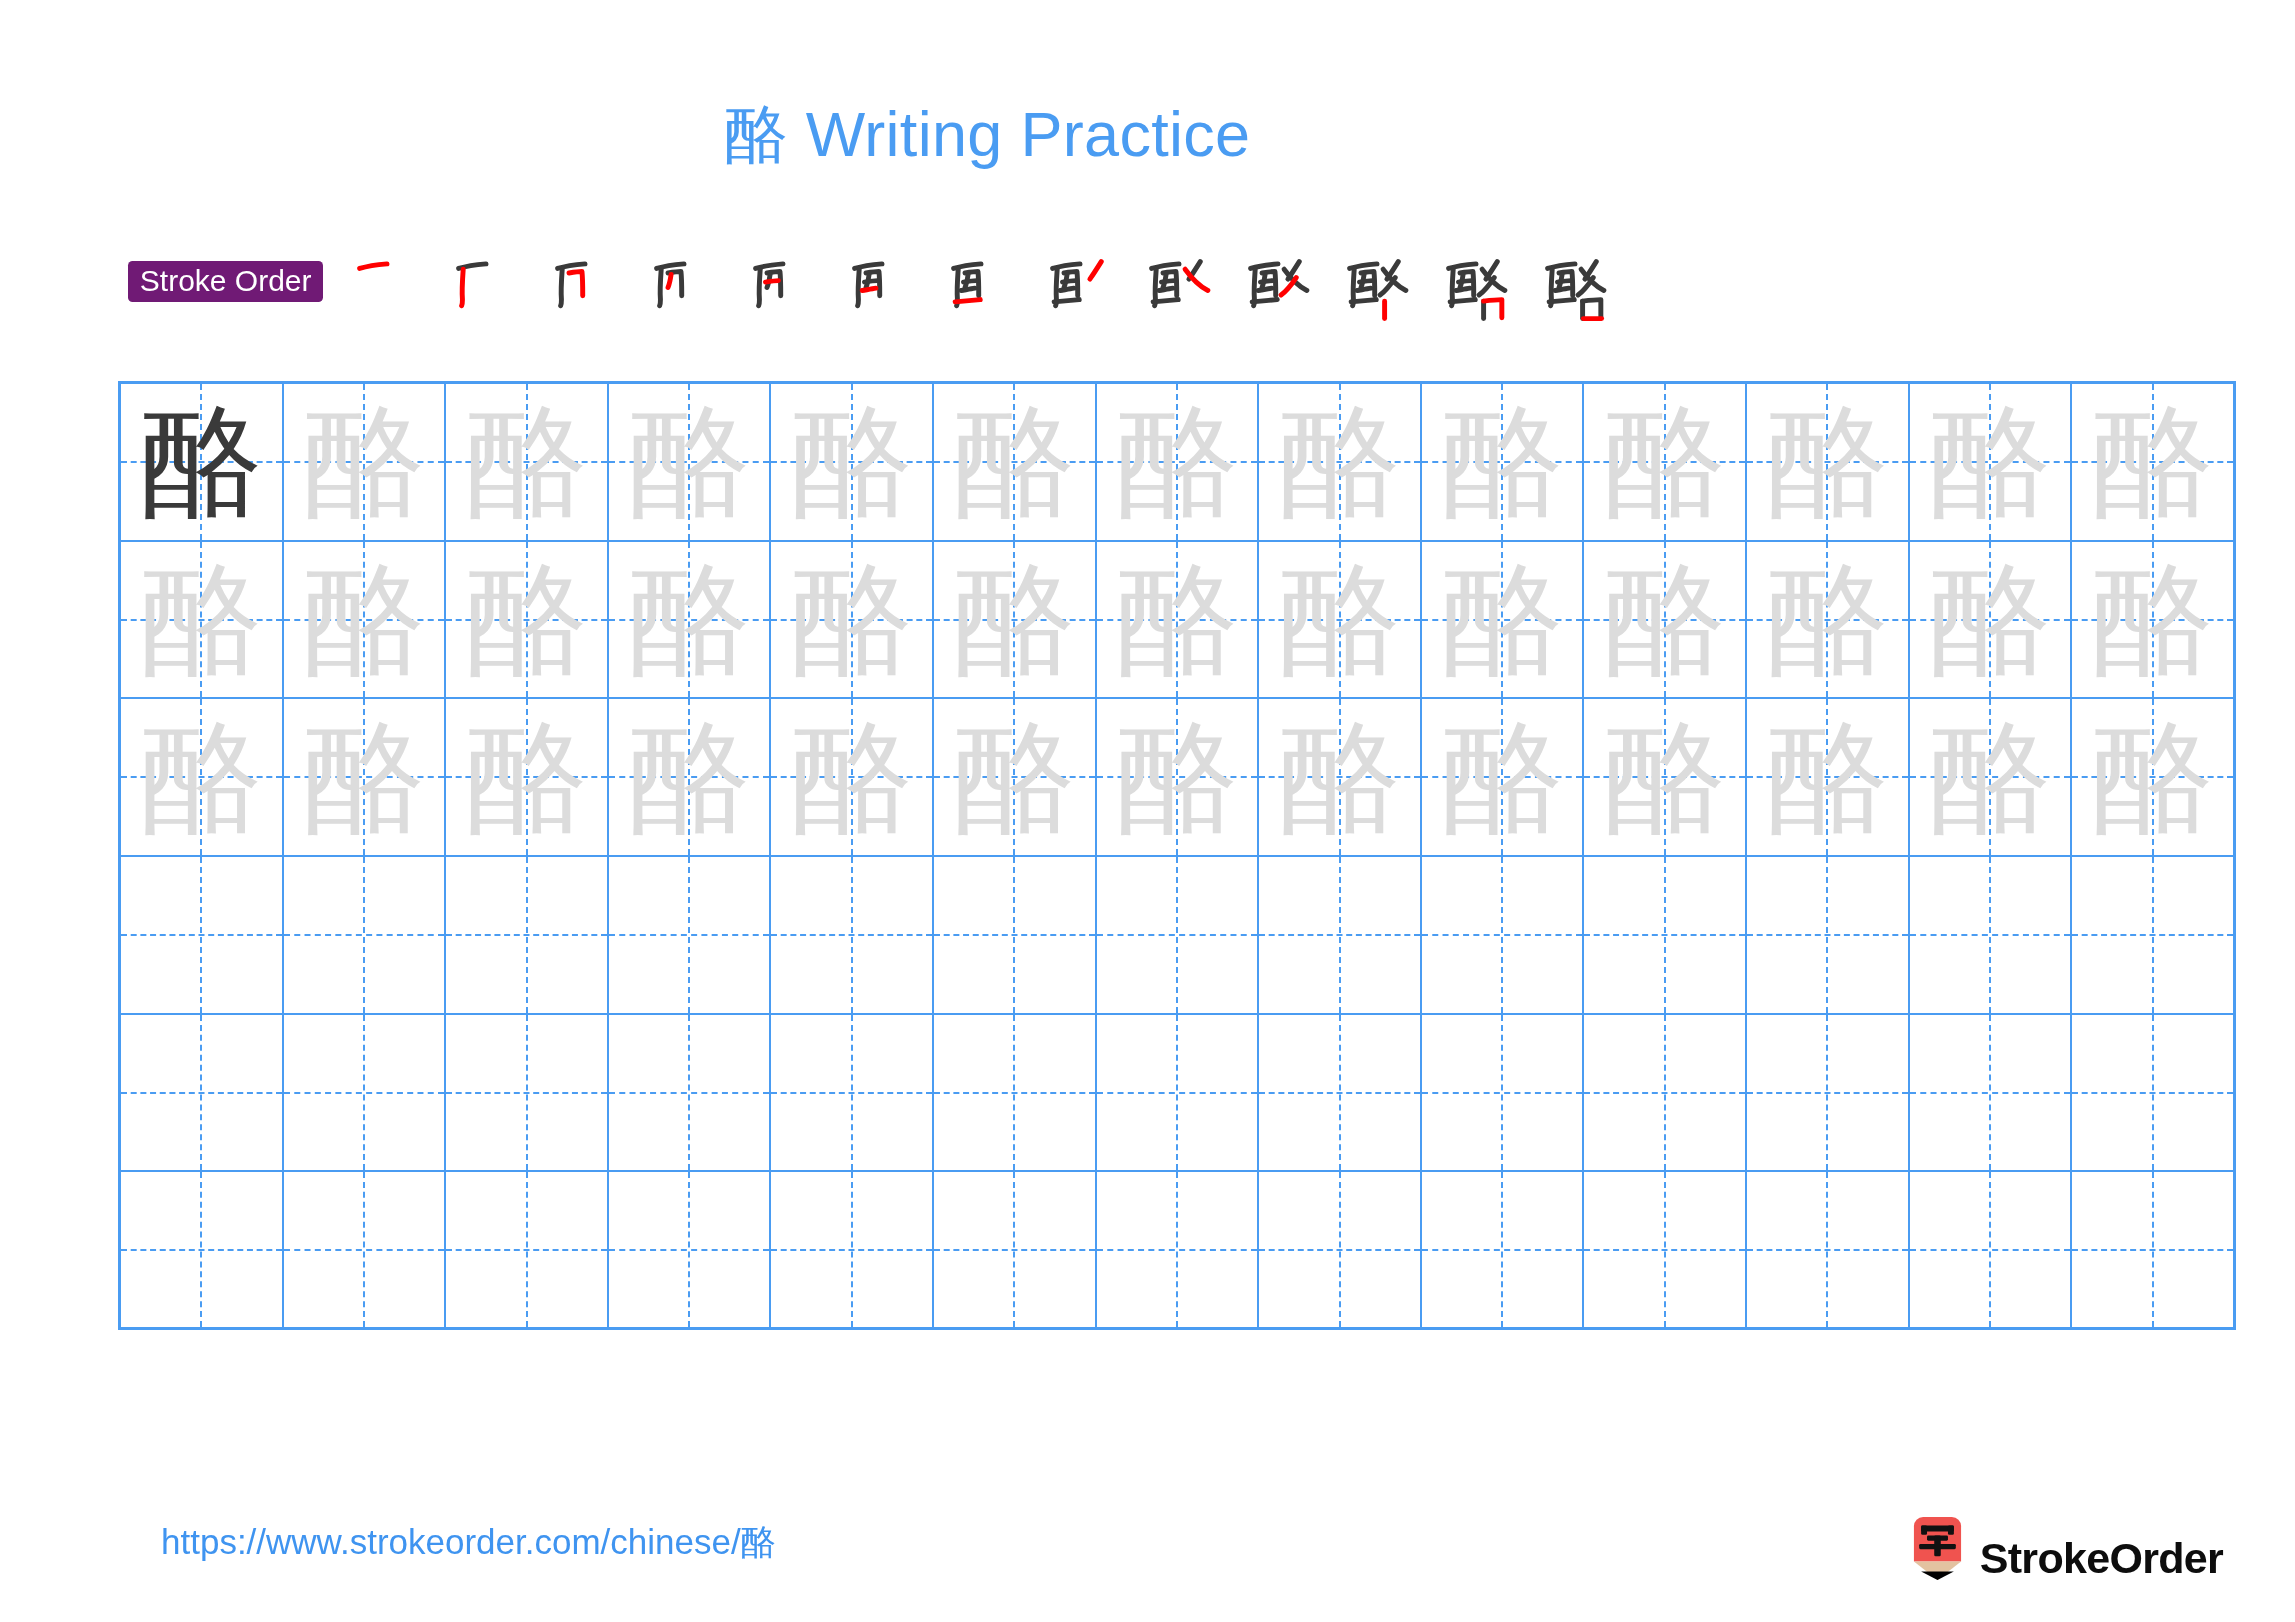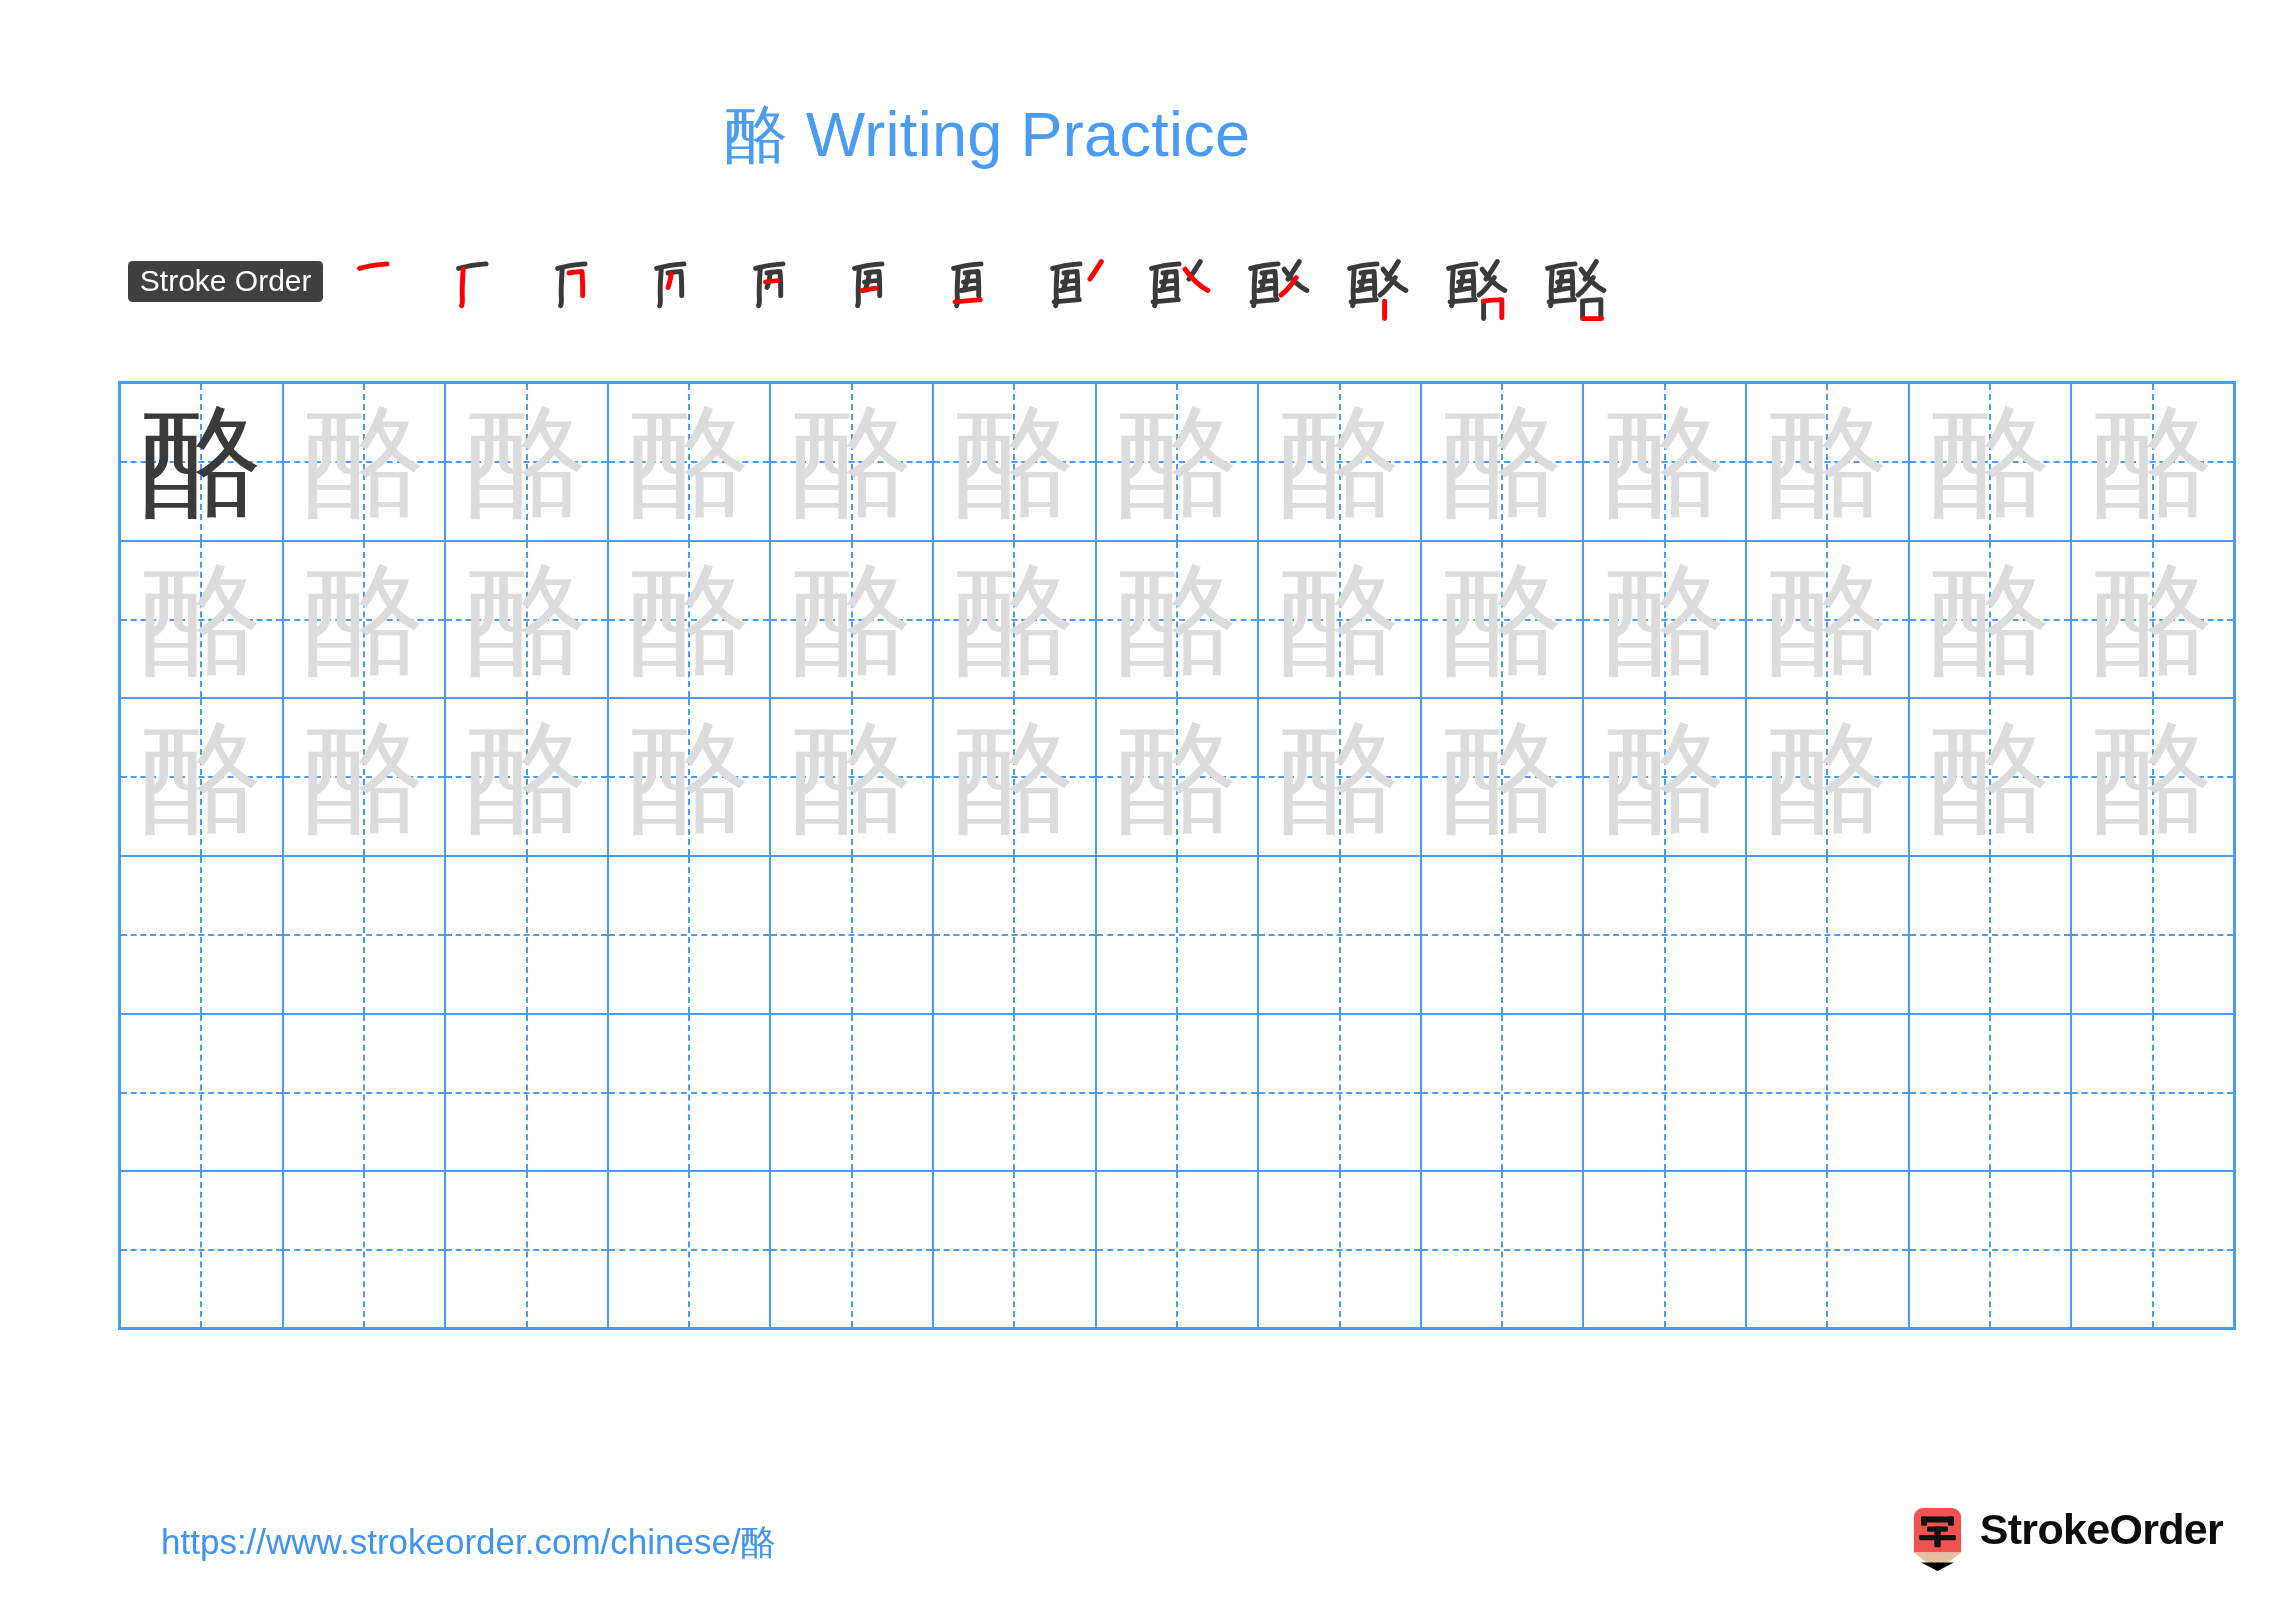--- a/index.html
+++ b/index.html
@@ -33,21 +33,21 @@
   
   #stroke-order-row {
     position: absolute;
     left: 128px;
     top: 254px;
     height: 77px;
     display: flex;
     align-items: flex-start;
   }
   #stroke-order-badge {
-    background: #404040;
+    background: #701a75;
     color: #ffffff;
     font-size: 30px;
     font-weight: 400;
     border-radius: 4.6px;
     padding: 5.2px 11.8px 6.5px 11.8px;
     line-height: 1;
     white-space: nowrap;
     margin-top: 6.5px;
   }
   #stroke-steps {
@@ -145,21 +145,21 @@
     font-size: 35px;
     color: #3f94f0;
     white-space: nowrap;
     margin-left: 40px;
   }
   #footer-brand {
     position: absolute;
     right: 72px;
     top: 1508px;
     display: flex;
-    align-items: flex-start;
+    align-items: flex-end;
     height: 72px;
   }
   #brand-logo-icon {
     width: 55px;
     height: 63px;
     position: relative;
     flex: 0 0 auto;
     margin-right: 14.4px;
   }
   #brand-name {

